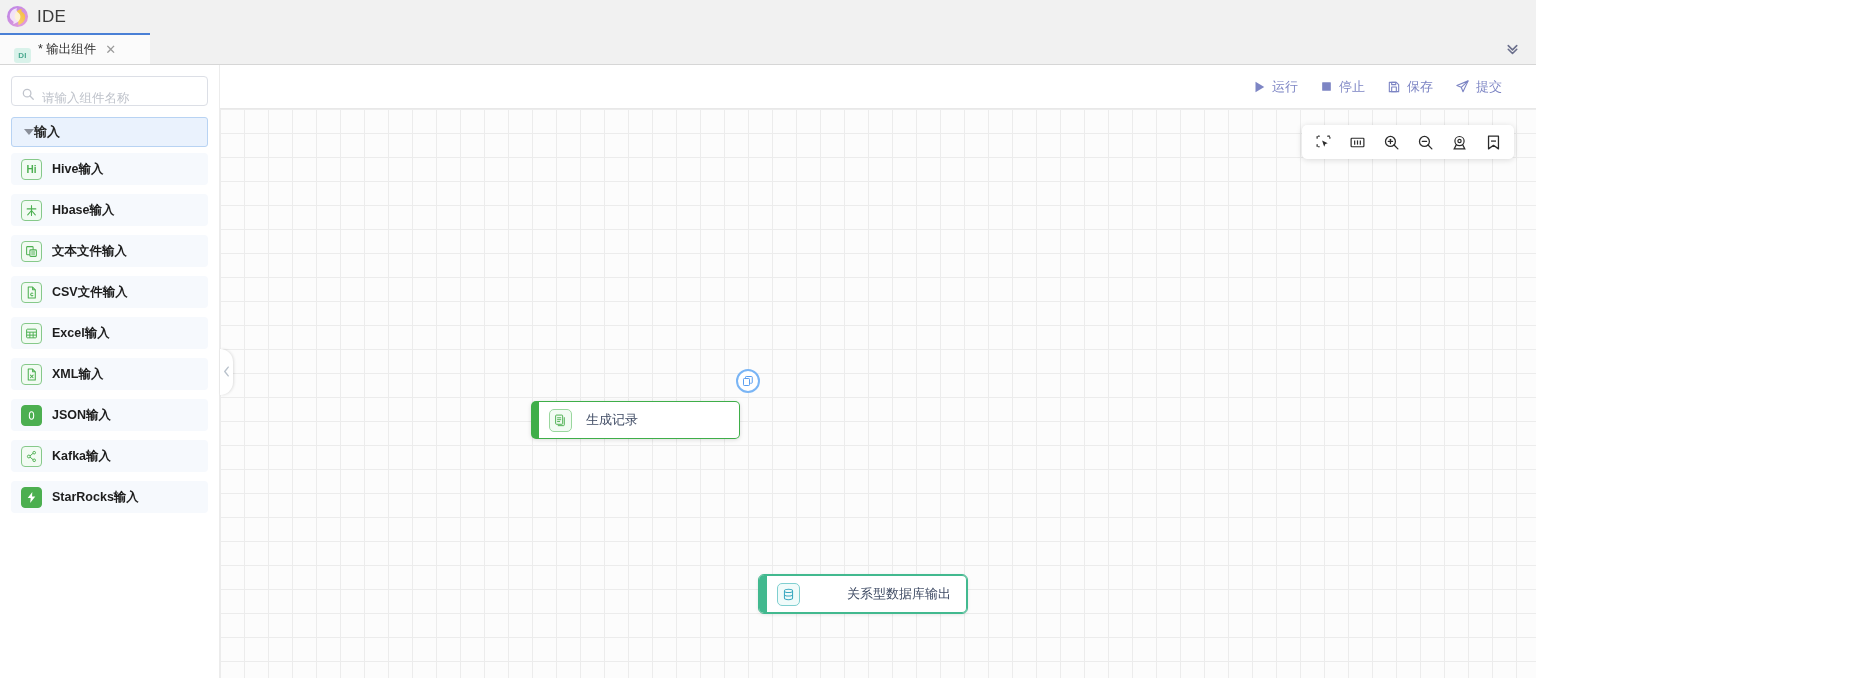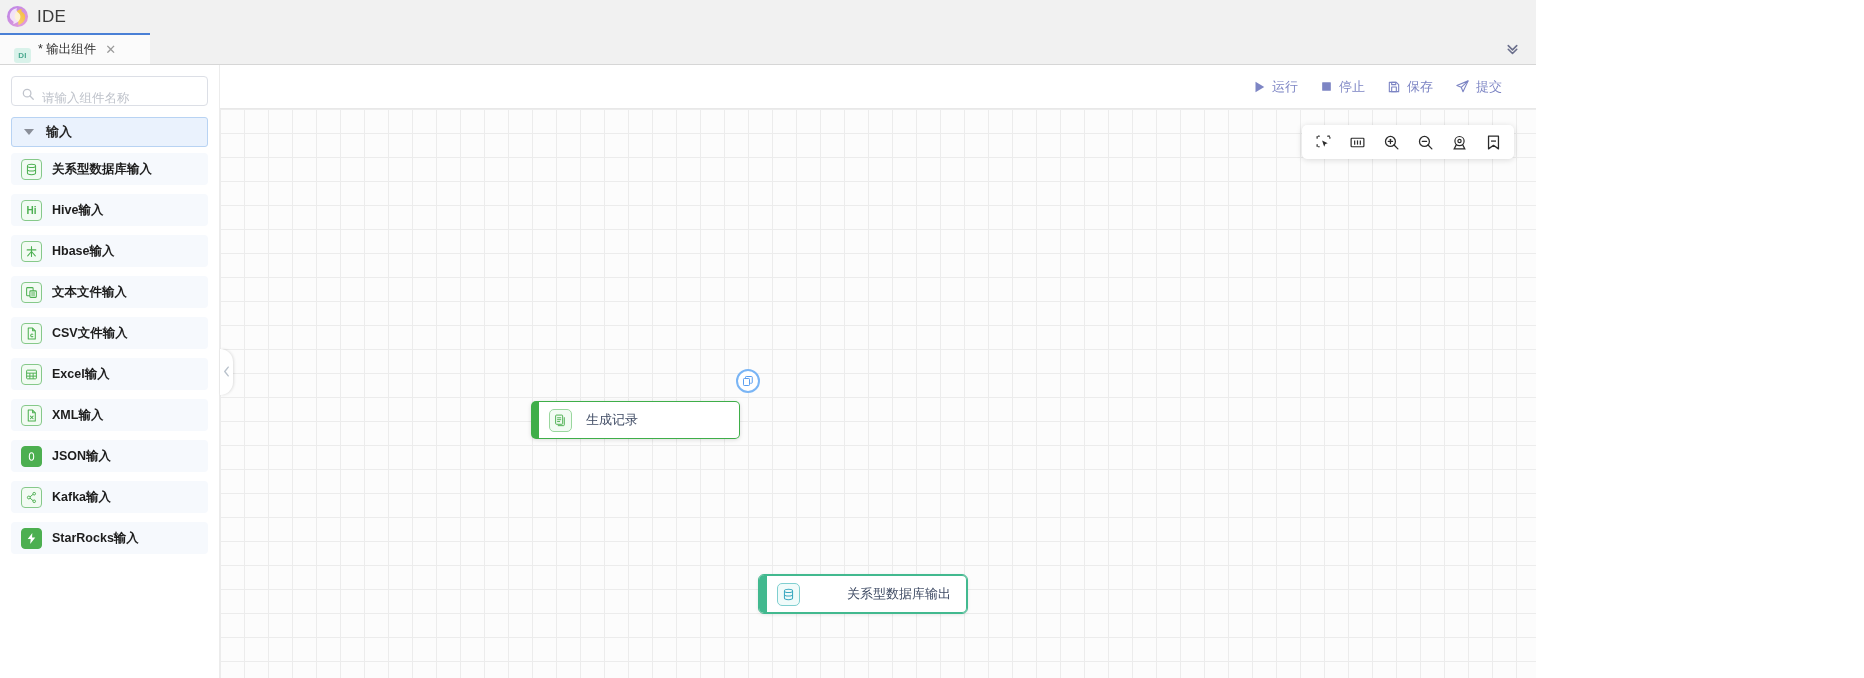--- a/index.html
+++ b/index.html
@@ -55,21 +55,21 @@
   }
   .search-box input {
     border: none; outline: none; font-size: 12.5px; color: #606266;
     background: transparent; width: 100%; font-family: inherit;
   }
   .search-box input::placeholder { color: #bfc3cb; }
 
   .group-header {
     margin: 5px 11px 6px 11px; height: 30px; border-radius: 3px;
     background: #eaf2fd; border: 1px solid #b8d3f3;
-    display: flex; align-items: center; gap: 12px; padding: 0 12px; cursor: pointer;
+    display: flex; align-items: center; padding: 0 12px; cursor: pointer;
   }
   .group-caret { width: 0; height: 0; border-left: 5px solid transparent; border-right: 5px solid transparent; border-top: 6px solid #8a8f99; }
   .group-title { font-size: 13px; color: #262626; font-weight: 600; }
 
   .comp-list { flex: 1; overflow: hidden; padding: 0 11px; }
   .comp-item {
     height: 32px; margin-bottom: 9px; border-radius: 4px; background: #f6f9fd;
     display: flex; align-items: center; gap: 10px; padding: 0 10px; cursor: pointer;
   }
   .comp-label { font-size: 12.5px; color: #1d1d1d; font-weight: 600; white-space: nowrap; }
@@ -207,30 +207,20 @@
         </div>
       </div>
 
       <div class="group-header">
         <span class="group-caret"></span>
         <span class="group-title">输入</span>
       </div>
 
       <div class="comp-list">
 
-        <div class="comp-item">
-          <span class="ico">
-            <svg width="13" height="13" viewBox="0 0 24 24" fill="none" stroke="#4caf50" stroke-width="1.9">
-              <ellipse cx="12" cy="5.5" rx="7.5" ry="3"></ellipse>
-                <path d="M4.5 5.5v13c0 1.7 3.4 3 7.5 3s7.5-1.3 7.5-3v-13"></path>
-              <path d="M4.5 11.8c0 1.7 3.4 3 7.5 3s7.5-1.3 7.5-3"></path>
-            </svg>
-          </span>
-          <span class="comp-label">关系型数据库输入</span>
-        </div>
 
         <div class="comp-item">
           <span class="ico">Hi</span>
           <span class="comp-label">Hive输入</span>
         </div>
 
         <div class="comp-item">
           <span class="ico">
             <svg width="13" height="13" viewBox="0 0 24 24" fill="none" stroke="#4caf50" stroke-width="2" stroke-linecap="round">
               <line x1="12" y1="3" x2="12" y2="21"></line>

